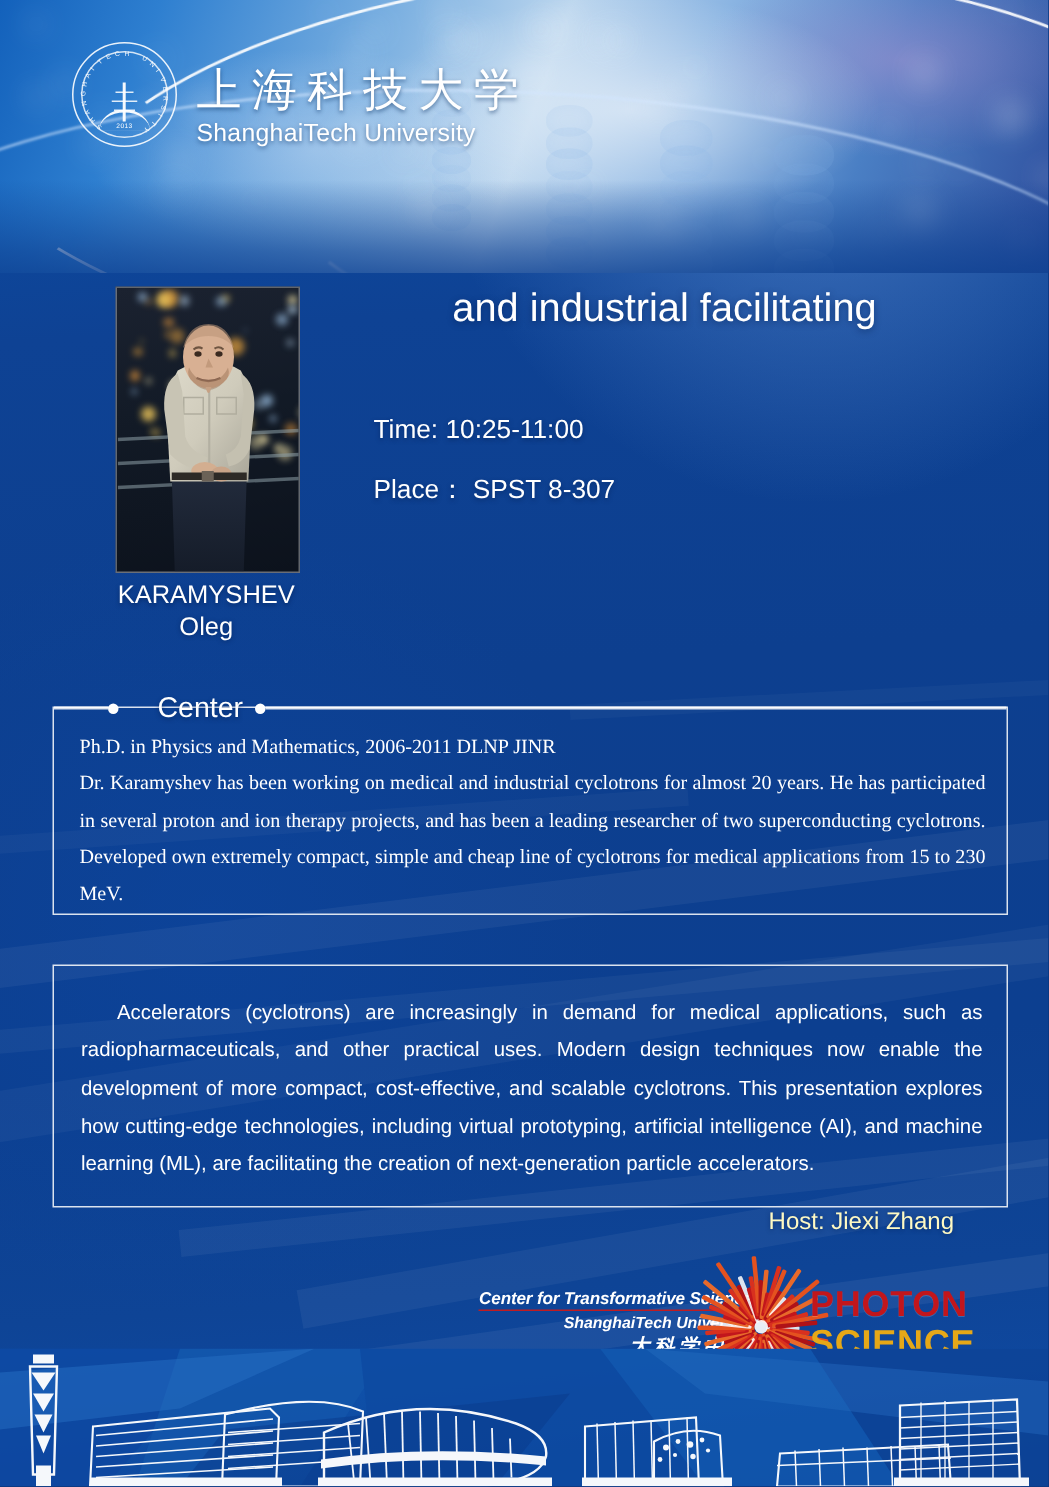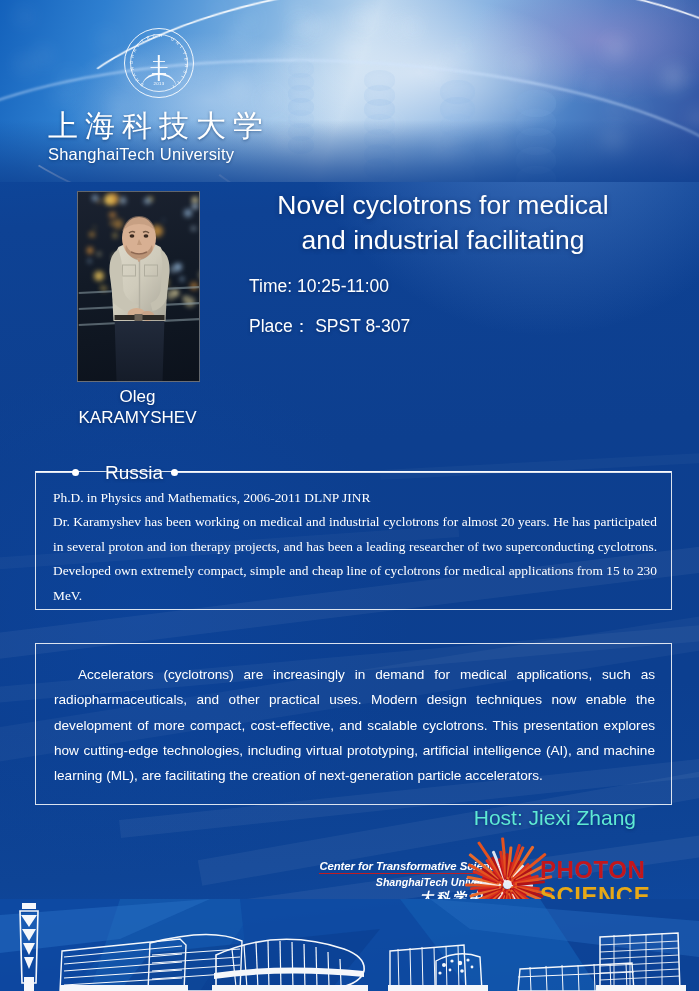--- a/index.html
+++ b/index.html
@@ -36,21 +36,21 @@
     filter:blur(.6px);}
   .banner .glow{position:absolute;border-radius:50%;background:rgba(255,255,255,.35);filter:blur(9px);}
   .banner .chain{position:absolute;border-radius:46%;background:rgba(150,190,235,.30);box-shadow:0 0 10px rgba(120,170,225,.4) inset;}
   .banner-fade{
     position:absolute;left:0;top:120px;width:699px;height:80px;
     background:linear-gradient(180deg,rgba(14,66,148,0) 0%,rgba(13,64,145,.65) 60%,#0d4091 100%);
   }
   
   .ribbon{position:absolute;background:rgba(255,255,255,.05);transform-origin:left center;}
   
-  .logo-wrap{position:absolute;left:48px;top:28px;display:flex;align-items:center;gap:13px;flex-direction:column;}
+  .logo-wrap{position:absolute;left:48px;top:28px;display:flex;align-items:flex-end;gap:13px;}
   .seal{width:70px;height:70px;border-radius:50%;position:relative;
     border:1.6px solid rgba(255,255,255,.9);box-sizing:border-box;}
   .seal:before{content:"";position:absolute;inset:5px;border-radius:50%;border:1px solid rgba(255,255,255,.8);}
   .seal .tower{position:absolute;left:50%;top:26px;transform:translateX(-50%);width:2.4px;height:26px;background:rgba(255,255,255,.95);}
   .seal .wing{position:absolute;left:50%;top:44px;width:34px;height:12px;transform:translateX(-50%);
     border-top:2.4px solid rgba(255,255,255,.95);border-radius:50%/100% 100% 0 0;}
   .seal .bar{position:absolute;left:50%;transform:translateX(-50%);height:1.4px;background:rgba(255,255,255,.85);}
   .seal .yr{position:absolute;left:50%;bottom:11px;transform:translateX(-50%);font-size:4.4px;color:#fff;letter-spacing:.3px;}
   .seal .ring-txt{position:absolute;inset:0;font-size:4.4px;color:rgba(255,255,255,.92);}
   .seal .ring-txt span{position:absolute;left:50%;top:50%;transform-origin:0 0;white-space:nowrap;}
@@ -78,21 +78,21 @@
   .sec-head .seg{height:1.4px;background:rgba(255,255,255,.85);}
   .sec-head .dot{width:7px;height:7px;border-radius:50%;background:#fff;flex:none;}
   .sec-head .lbl{color:#fff;font-size:19px;padding:0 8px;line-height:1;white-space:nowrap;
     text-shadow:0 1px 3px rgba(0,30,80,.5);}
   .resume-body{position:absolute;left:17px;top:14px;right:14px;color:#fff;
     font-family:"Liberation Serif",serif;font-size:13.4px;line-height:1.82;text-align:justify;}
   .resume-body .p2{text-indent:0;}
   .abs-body{position:absolute;left:18px;top:18px;right:16px;color:#fff;
     font-size:13.6px;line-height:1.86;text-align:justify;}
   .abs-body .lead{text-indent:24px;}
-  .host{position:absolute;right:63px;top:806px;color:#5eead4;font-size:21px;
+  .host{position:absolute;right:63px;top:806px;color:#fef9c3;font-size:16px;
     text-shadow:0 1px 3px rgba(0,30,80,.5);}
   
   .footer-logos{position:absolute;left:292px;top:852px;width:390px;height:62px;}
   .cts{position:absolute;left:0;top:4px;width:210px;text-align:right;color:#fff;font-style:italic;}
   .cts .l1{font-size:11.4px;font-weight:bold;letter-spacing:-.1px;border-bottom:1.4px solid #c01c22;padding-bottom:1px;display:inline-block;}
   .cts .l2{font-size:10.6px;font-weight:bold;margin-top:2px;}
   .cts .l3{font-size:13.5px;font-weight:bold;letter-spacing:3px;margin-top:1px;font-family:"DejaVu Sans",sans-serif;}
   .burst{position:absolute;left:168px;top:-4px;width:94px;height:72px;}
   .burst i{position:absolute;left:50%;top:50%;transform-origin:0 50%;height:2.6px;border-radius:1px;}
   .photon{position:absolute;left:248px;top:6px;line-height:1.0;}
@@ -364,39 +364,38 @@
       <path d="M20 19 q3 -2.5 6 -0.6" stroke="#6e5440" stroke-width="1.4" fill="none"></path>
       <path d="M34 18.4 q3 -2 6 0.6" stroke="#6e5440" stroke-width="1.4" fill="none"></path>
       <path d="M30 25 l-2 6 h5 Z" fill="#c29a7c"></path>
       <path d="M22 38 q8 4 16 0" stroke="#8a6551" stroke-width="1.5" fill="none"></path>
       <path d="M17 31 q-2 6 3 10 q5 5 10 5 q5 0 10 -5 q5 -4 3 -10 q-4 9 -13 9 q-9 0 -13 -9 Z" fill="#9c7559" opacity="0.5"></path>
       <path d="M28 44 q2 8 4 0" fill="#c6a184"></path>
     </svg>
   </div>
 
   <div class="speaker-name">
+    <div>KARAMYSHEV</div>
     <div>Oleg</div>
-    <div>KARAMYSHEV</div>
   </div>
 
   <div class="title">
-    <div>Novel cyclotrons for medical</div>
     <div>and industrial facilitating</div>
   </div>
 
   <div class="meta">
     <div>Time: 10:25-11:00</div>
     <div>Place：  SPST 8-307</div>
   </div>
 
   <div class="section" style="left:35px;top:471px;width:637px;height:139px;">
     <div class="sec-head">
       <div class="seg" style="width:36px;"></div>
       <div class="dot"></div>
-      <div class="lbl" style="padding-left:26px;">Russia</div>
+      <div class="lbl" style="padding-left:26px;">Center</div>
       <div class="dot"></div>
       <div class="seg" style="flex:1;"></div>
     </div>
     <div class="resume-body">
       <div>Ph.D. in Physics and Mathematics, 2006-2011 DLNP JINR</div>
       <div class="p2">Dr. Karamyshev has been working on medical and industrial cyclotrons for almost 20 years. He has participated in several proton and ion therapy projects, and has been a leading researcher of two superconducting cyclotrons. Developed own extremely compact, simple and cheap line of cyclotrons for medical applications from 15 to 230 MeV.</div>
     </div>
   </div>
 
   <div class="section" style="left:35px;top:643px;width:637px;height:162px;">

